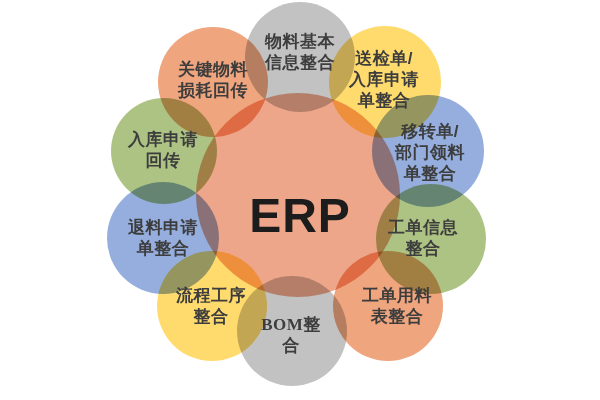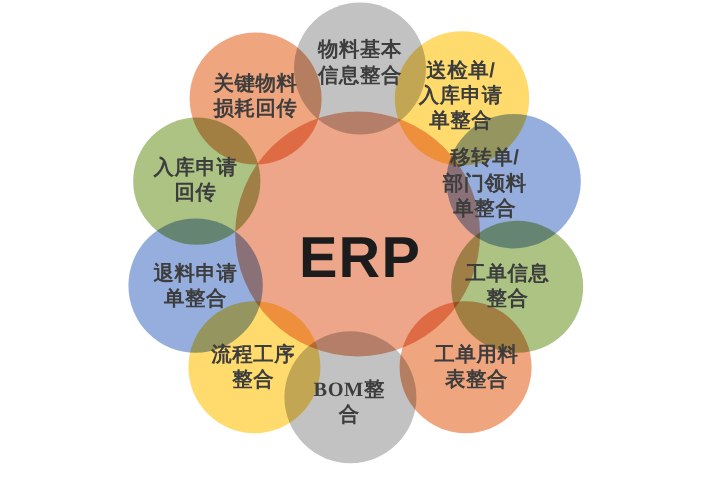--- a/index.html
+++ b/index.html
@@ -54,21 +54,21 @@
     font-size: 48px;
     font-weight: bold;
     line-height: 56px;
     color: #1c1c1c;
     z-index: 6;
     letter-spacing: 1px;
     margin-top: 24px;
   }
   .l0 { left: 255px; top: 31px;  }
   .l1 { left: 339px; top: 48px;  }
-  .l2 { left: 359px; top: 121px; }
+  .l2 { left: 385px; top: 121px; }
   .l3 { left: 378px; top: 217px; }
   .l4 { left: 352px; top: 285px; }
   .l5 { left: 246px; top: 314px; font-family: Liberation Serif, serif; }
   .l6 { left: 166px; top: 285px; }
   .l7 { left: 118px; top: 217px; }
   .l8 { left: 118px; top: 129px; }
   .l9 { left: 168px; top: 59px;  }
 </style>
 </head>
 <body>

